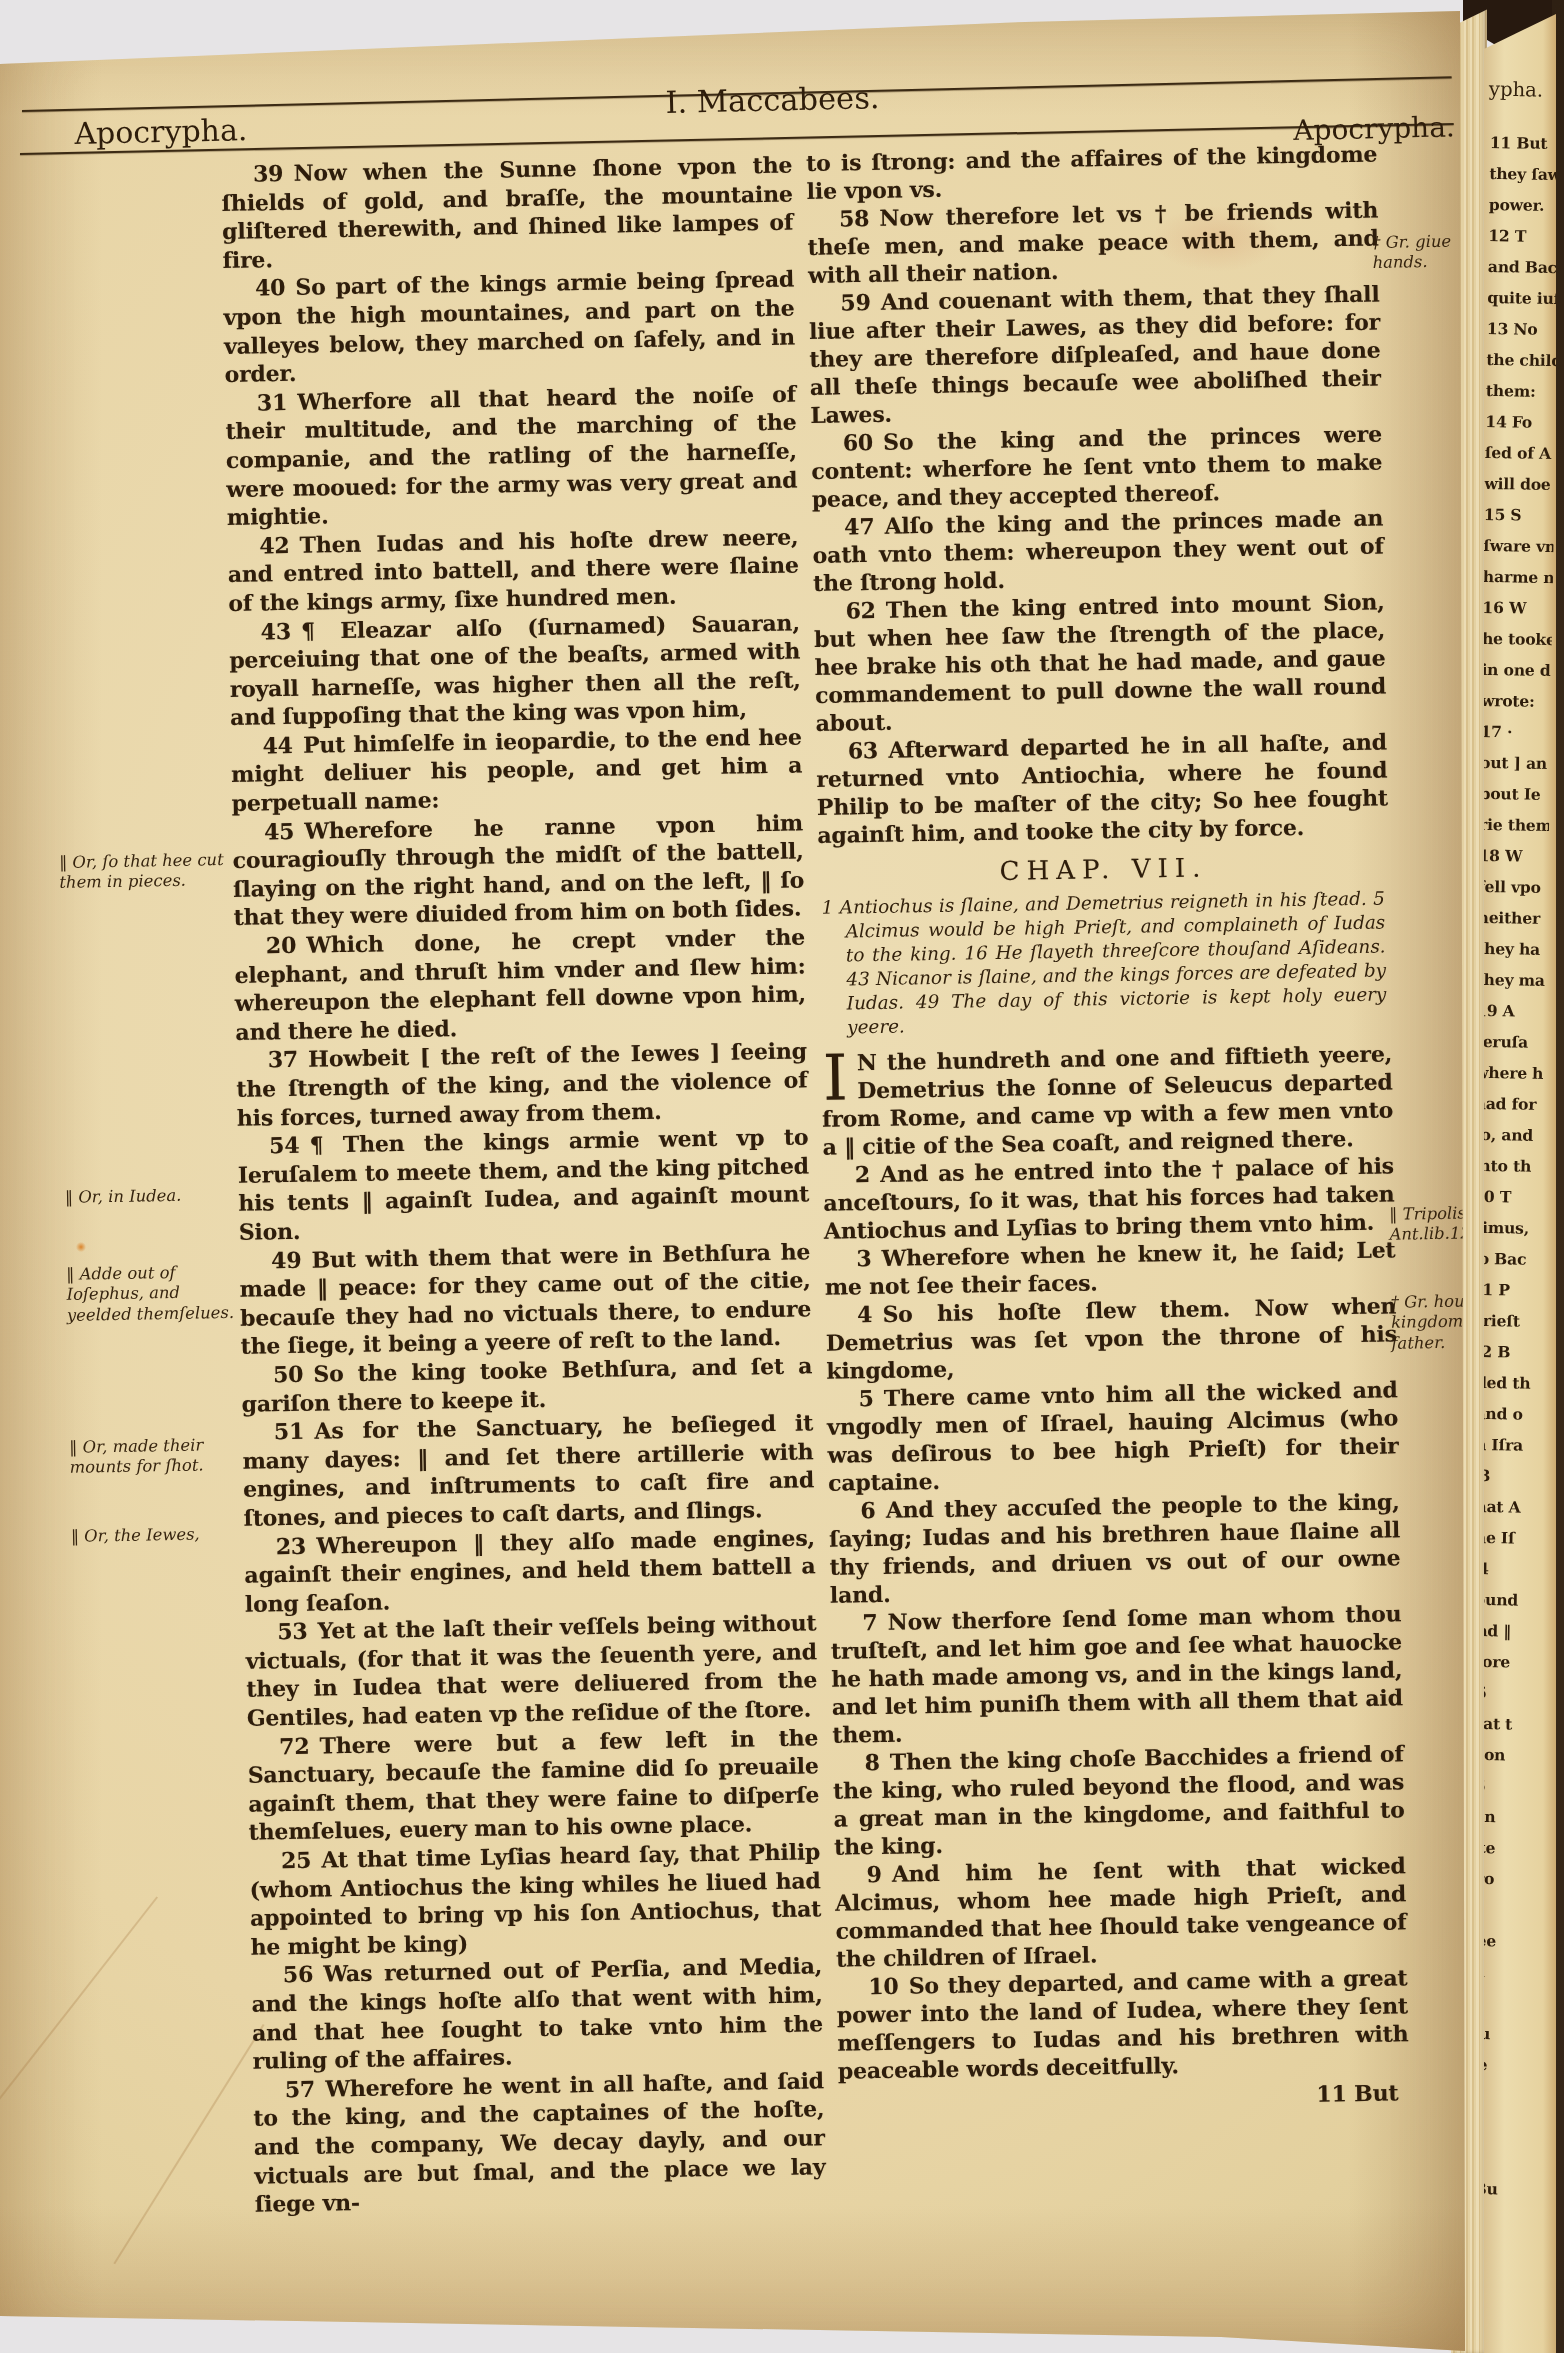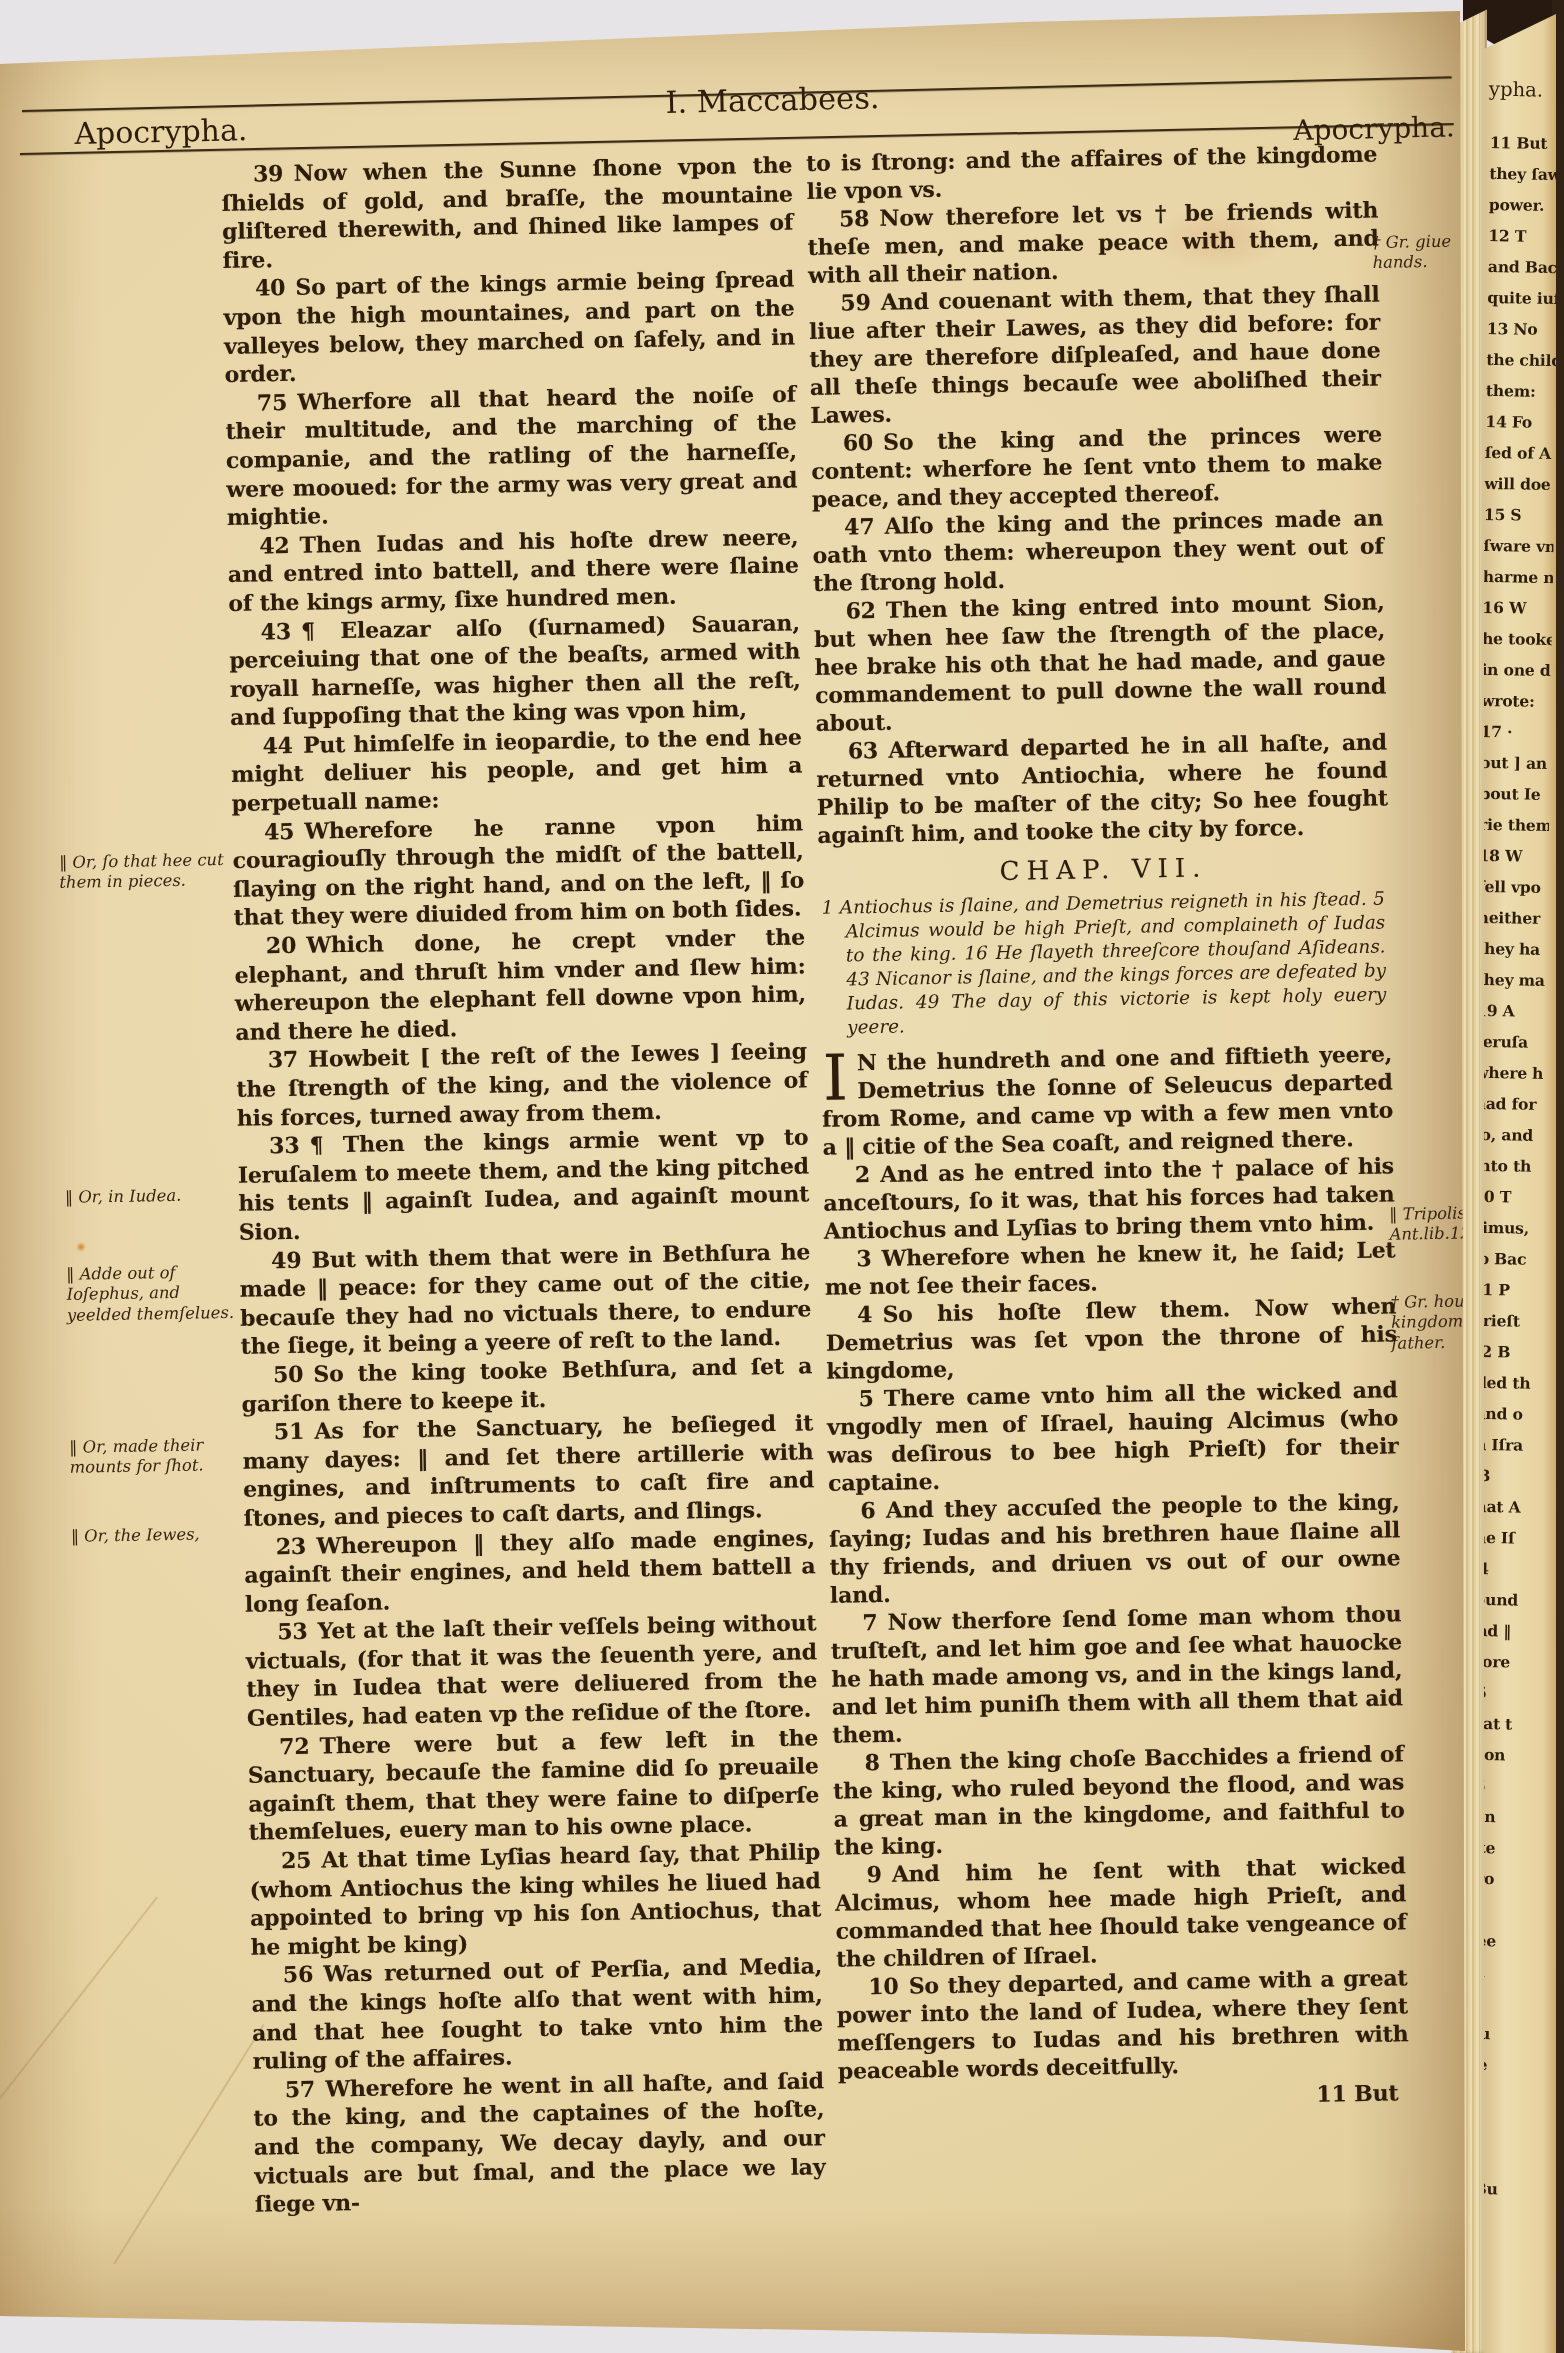--- a/index.html
+++ b/index.html
@@ -312,35 +312,35 @@
       <div class="note">‖ Tripolis: Ioſ. Ant.lib.12. cap.16.</div>
 
       <div class="note">† Gr. houſe of the kingdome of his father.</div>
     </div>
 
     <div class="col col-left">
       <p class="verse"><span class="vnum">39</span><span>Now when the Sunne ſhone vpon the ſhields of gold, and braſſe, the mountaine gliſtered therewith, and ſhined like lampes of fire.</span></p>
 
       <p class="verse"><span class="vnum">40</span><span>So part of the kings armie being ſpread vpon the high mountaines, and part on the valleyes below, they marched on ſafely, and in order.</span></p>
 
-      <p class="verse"><span class="vnum">75</span><span>Wherfore all that heard the noiſe of their multitude, and the marching of the companie, and the ratling of the harneſſe, were mooued: for the army was very great and mightie.</span></p>
+      <p class="verse"><span class="vnum">31</span><span>Wherfore all that heard the noiſe of their multitude, and the marching of the companie, and the ratling of the harneſſe, were mooued: for the army was very great and mightie.</span></p>
 
       <p class="verse"><span class="vnum">42</span><span>Then Iudas and his hoſte drew neere, and entred into battell, and there were ſlaine of the kings army, ſixe hundred men.</span></p>
 
       <p class="verse"><span class="vnum">43</span><span>¶ Eleazar alſo (ſurnamed) Sauaran, perceiuing that one of the beaſts, armed with royall harneſſe, was higher then all the reſt, and ſuppoſing that the king was vpon him,</span></p>
 
       <p class="verse"><span class="vnum">44</span><span>Put himſelfe in ieopardie, to the end hee might deliuer his people, and get him a perpetuall name:</span></p>
 
       <p class="verse"><span class="vnum">45</span><span>Wherefore he ranne vpon him couragiouſly through the midſt of the battell, ſlaying on the right hand, and on the left, ‖ ſo that they were diuided from him on both ſides.</span></p>
 
       <p class="verse"><span class="vnum">20</span><span>Which done, he crept vnder the elephant, and thruſt him vnder and ſlew him: whereupon the elephant fell downe vpon him, and there he died.</span></p>
 
       <p class="verse"><span class="vnum">37</span><span>Howbeit [ the reſt of the Iewes ] ſeeing the ſtrength of the king, and the violence of his forces, turned away from them.</span></p>
 
-      <p class="verse"><span class="vnum">33</span><span>¶ Then the kings armie went vp to Ieruſalem to meete them, and the king pitched his tents ‖ againſt Iudea, and againſt mount Sion.</span></p>
+      <p class="verse"><span class="vnum">54</span><span>¶ Then the kings armie went vp to Ieruſalem to meete them, and the king pitched his tents ‖ againſt Iudea, and againſt mount Sion.</span></p>
 
       <p class="verse"><span class="vnum">49</span><span>But with them that were in Bethſura he made ‖ peace: for they came out of the citie, becauſe they had no victuals there, to endure the ſiege, it being a yeere of reſt to the land.</span></p>
 
       <p class="verse"><span class="vnum">50</span><span>So the king tooke Bethſura, and ſet a gariſon there to keepe it.</span></p>
 
       <p class="verse"><span class="vnum">51</span><span>As for the Sanctuary, he beſieged it many dayes: ‖ and ſet there artillerie with engines, and inſtruments to caſt fire and ſtones, and pieces to caſt darts, and ſlings.</span></p>
 
       <p class="verse"><span class="vnum">23</span><span>Whereupon ‖ they alſo made engines, againſt their engines, and held them battell a long ſeaſon.</span></p>
 
       <p class="verse"><span class="vnum">53</span><span>Yet at the laſt their veſſels being without victuals, (for that it was the ſeuenth yere, and they in Iudea that were deliuered from the Gentiles, had eaten vp the reſidue of the ſtore.</span></p>

